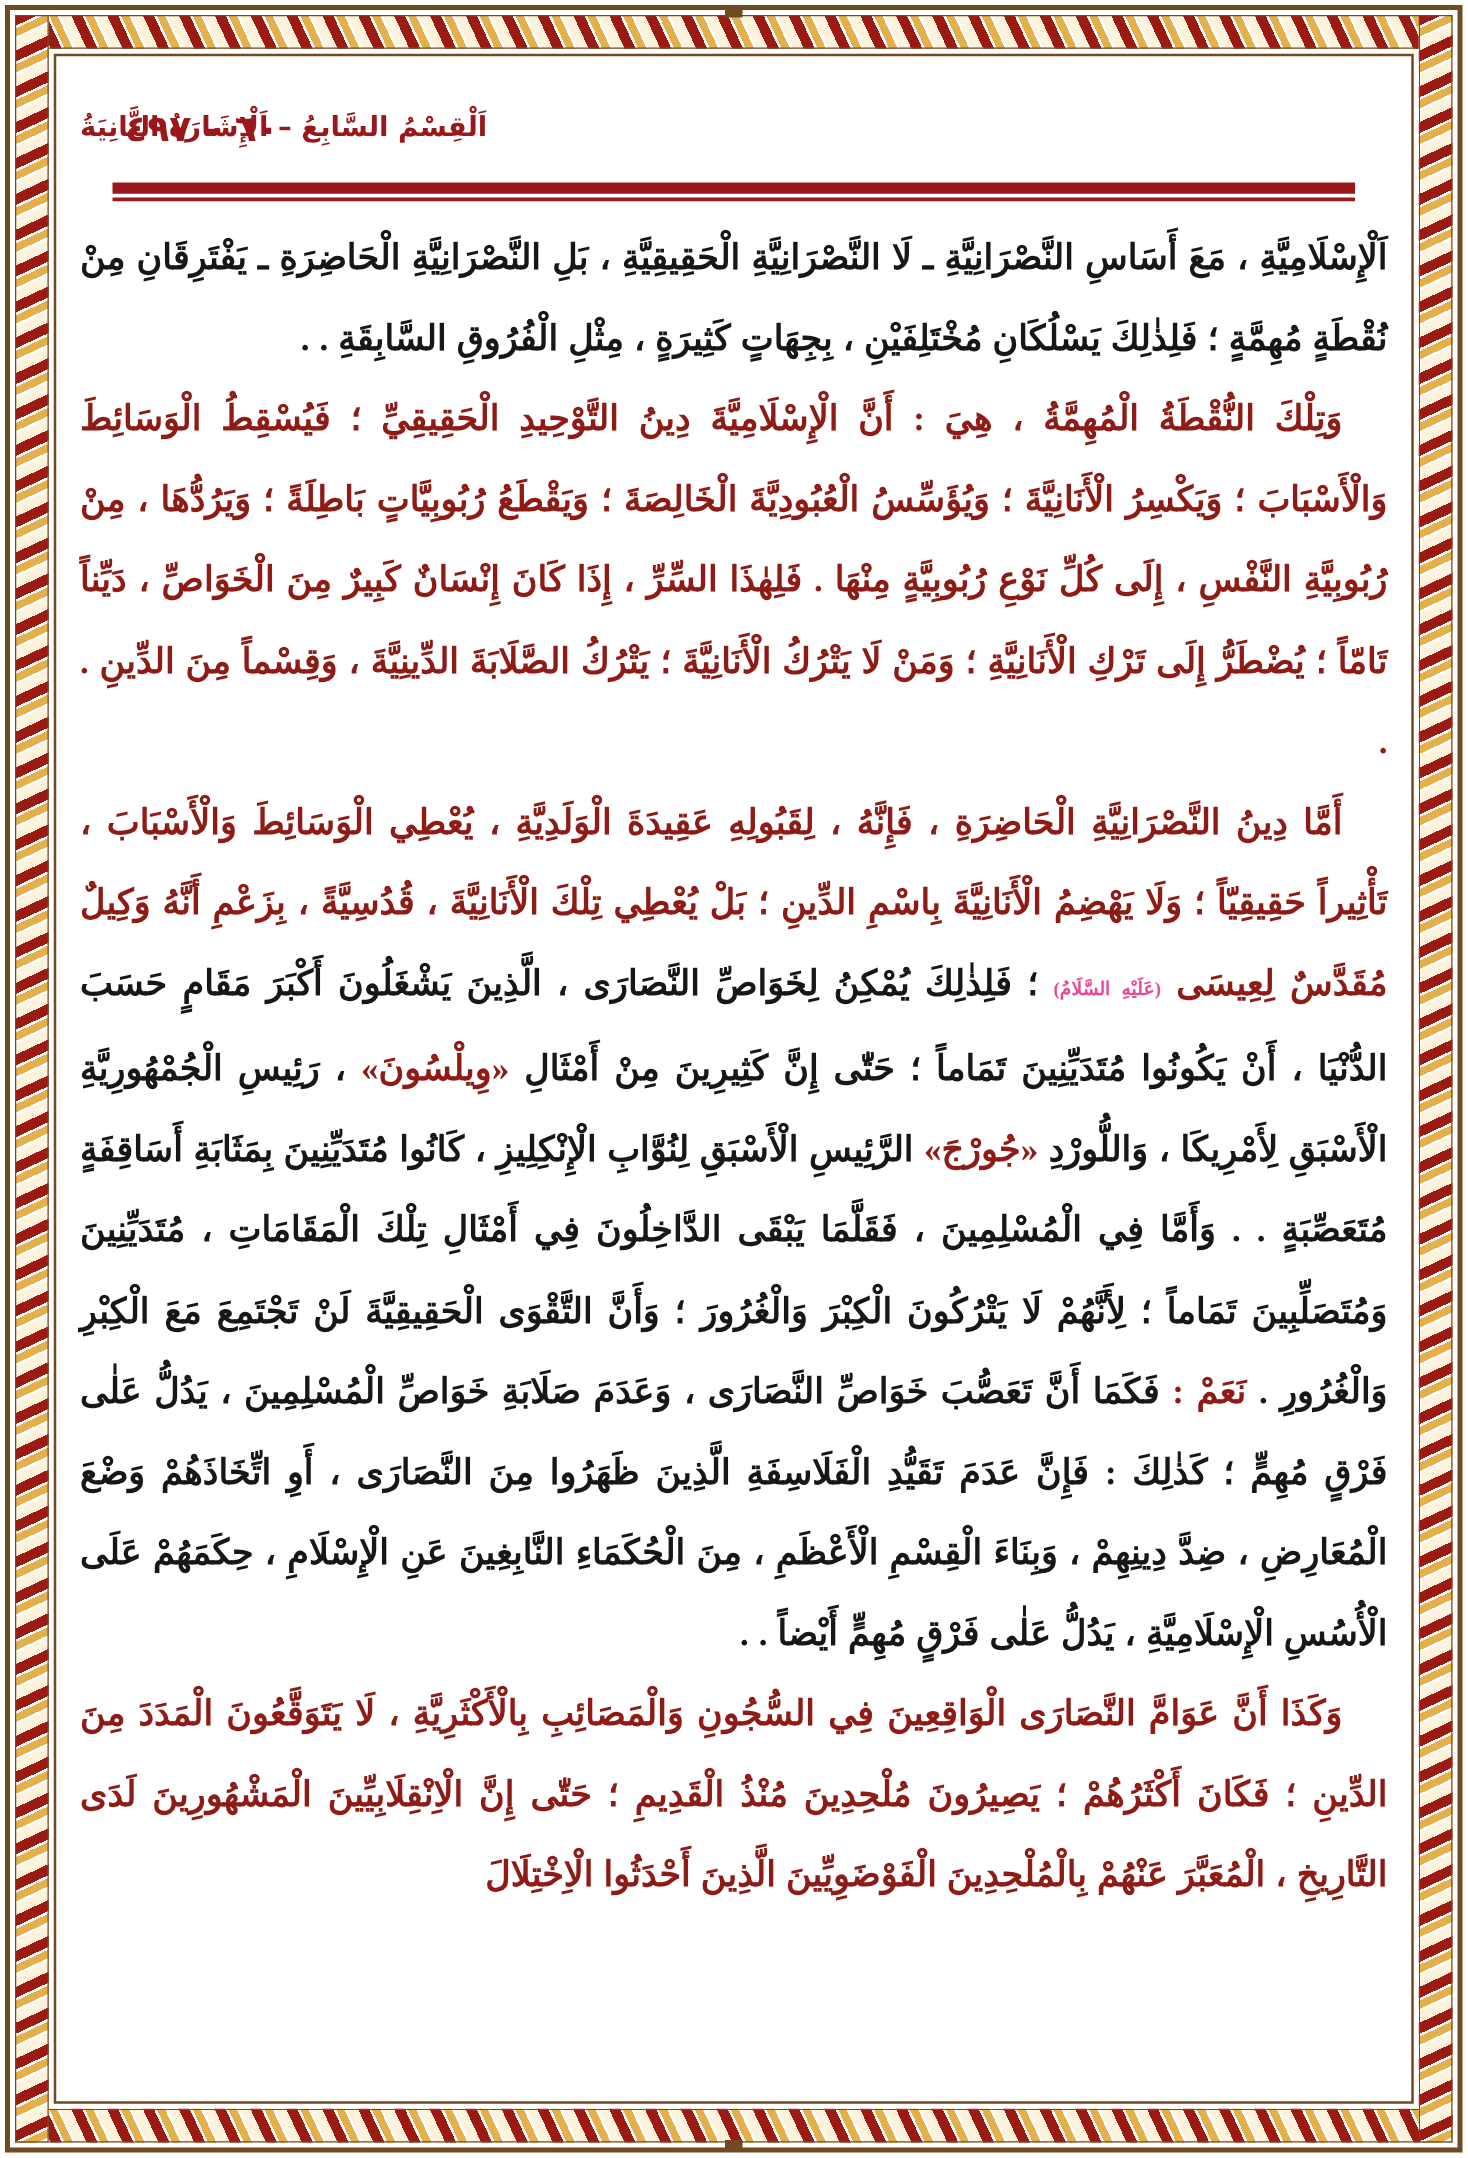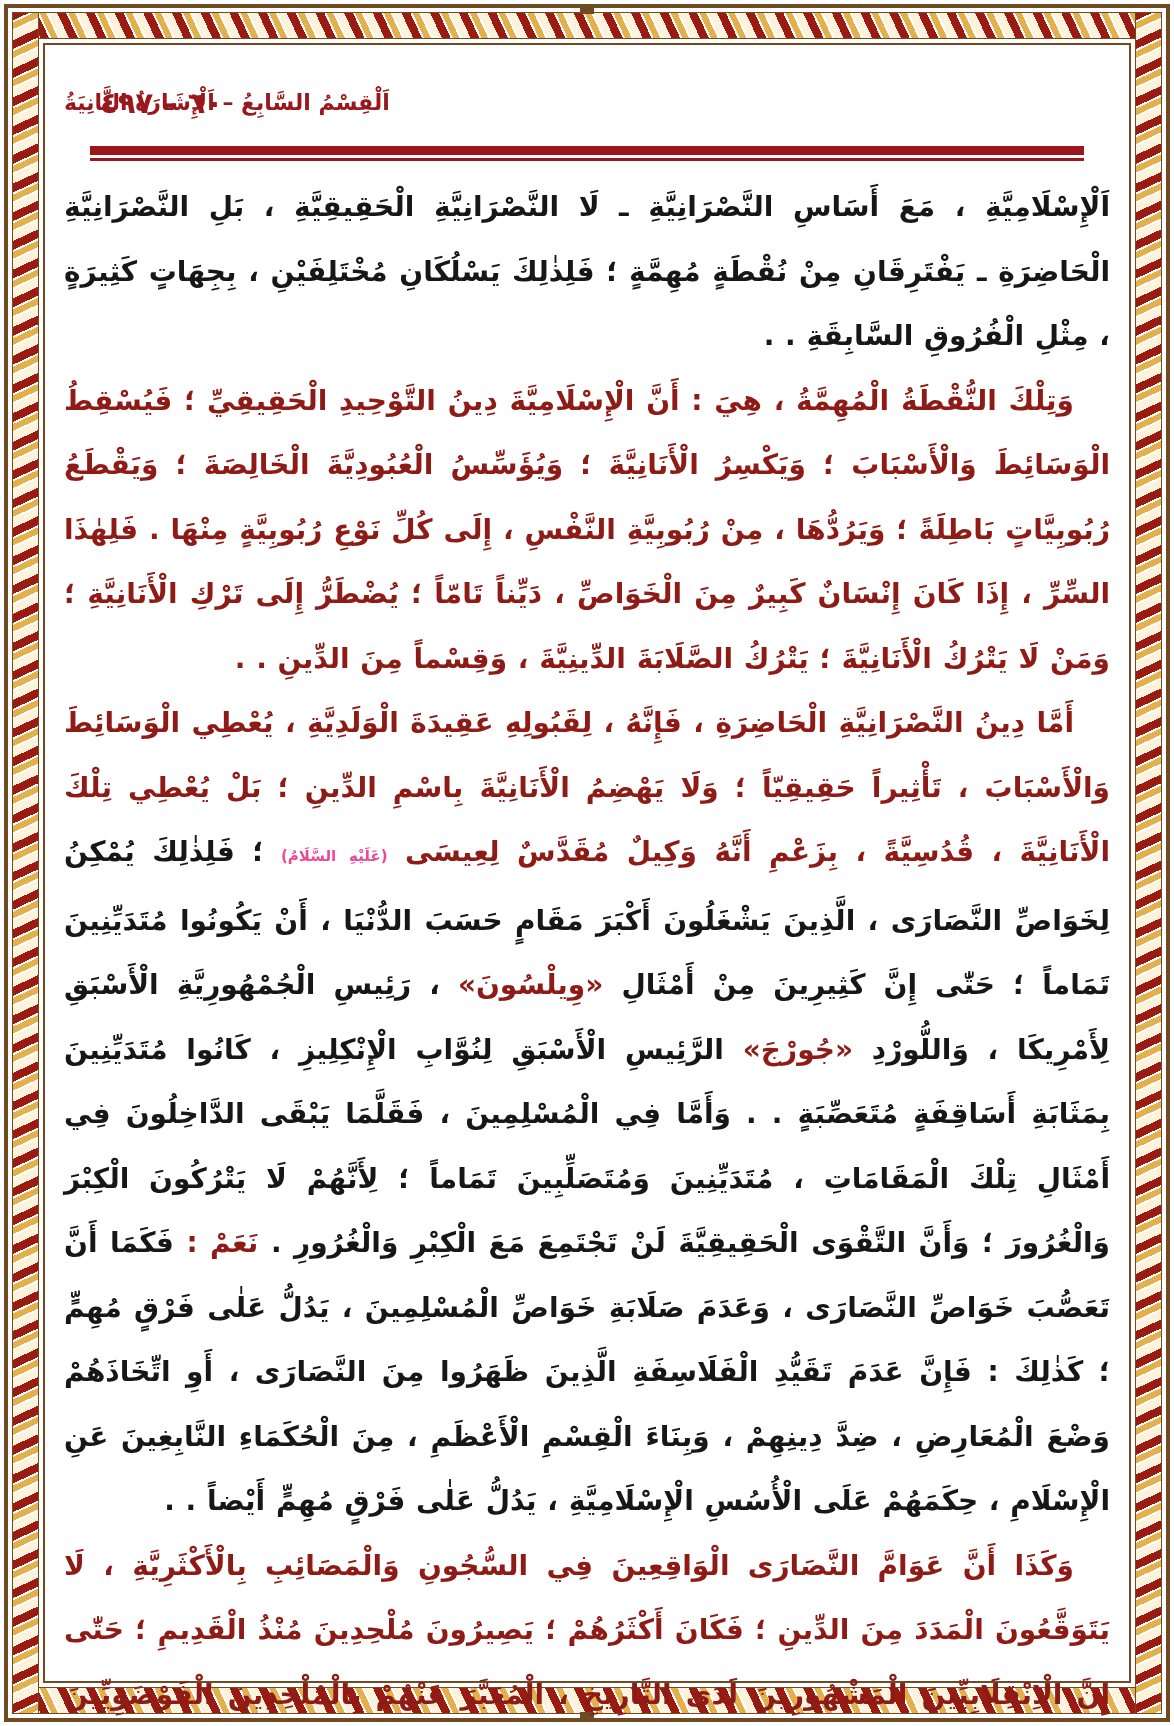--- a/index.html
+++ b/index.html
@@ -65,21 +65,21 @@
   .body-text{
     margin-top:14px;
     direction:rtl;
     text-align:justify;
     font-size:28px;
     line-height:64.5px;
     font-weight:bold;
     color:var(--ink);
     word-spacing:1px;
   }
-  .body-text p{margin:0;}
+  .body-text p{margin:0;font-family:Liberation Serif, serif;}
   .body-text p.indent{text-indent:36px;}
   .seg.red{color:var(--maroon);}
   .seg.black{color:var(--ink);}
   .seg.honorific{
     font-size:15px;
     color:#ec4899;
     letter-spacing:0;
     white-space:nowrap;
   }
 </style>

